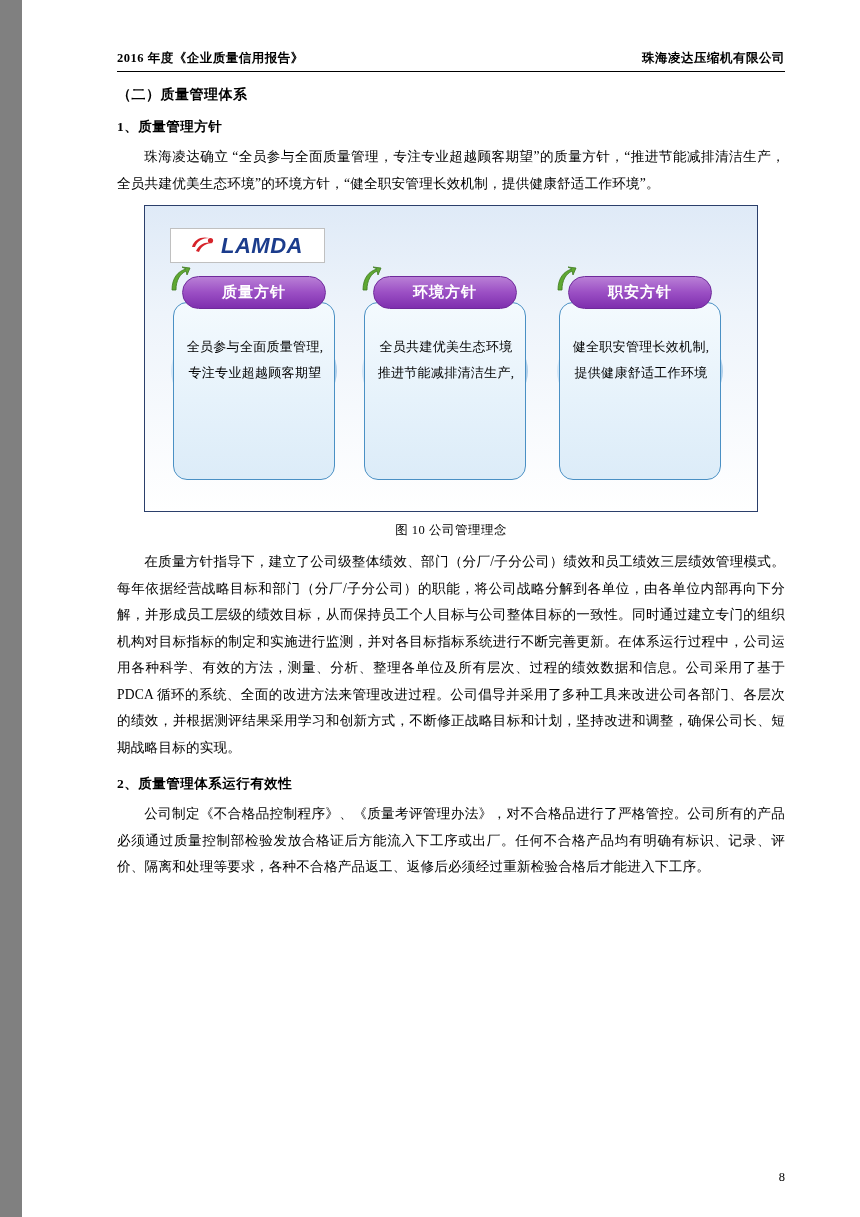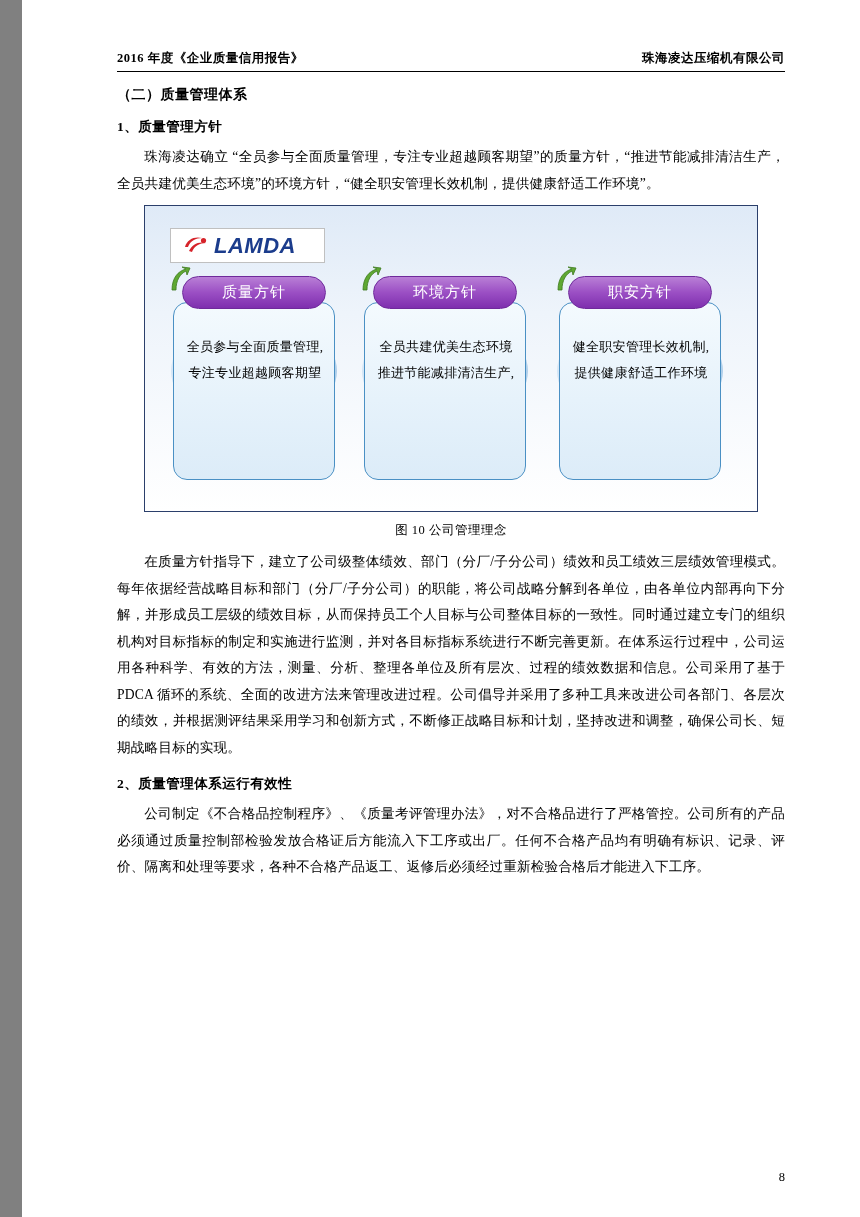--- a/index.html
+++ b/index.html
@@ -76,21 +76,21 @@
   .logo-box {
     position: absolute;
     left: 25px;
     top: 22px;
     width: 155px;
     height: 35px;
     background: #ffffff;
     border: 1px solid #c0c0c0;
     display: flex;
     align-items: center;
-    padding-left: 12px;
+    padding-left: 19px;
     box-sizing: border-box;
   }
   .logo-mark {
     width: 26px;
     height: 22px;
     margin-right: 5px;
     flex: none;
   }
   .logo-text {
     font-family: "Liberation Sans", sans-serif;
@@ -143,21 +143,21 @@
     position: absolute;
     left: 17px;
     top: 0px;
     width: 144px;
     height: 33px;
     border-radius: 17px;
     background: linear-gradient(to bottom, #b97fd6 0%, #9b4fc4 50%, #7e2fae 100%);
     border: 1px solid #6f2a9b;
     color: #ffffff;
     font-size: 15px;
-    font-weight: normal;
+    font-weight: bold;
     display: flex;
     align-items: center;
     justify-content: center;
     letter-spacing: 1px;
     box-sizing: border-box;
   }
   .pillar .arrow {
     position: absolute;
     left: 4px;
     top: -10px;

